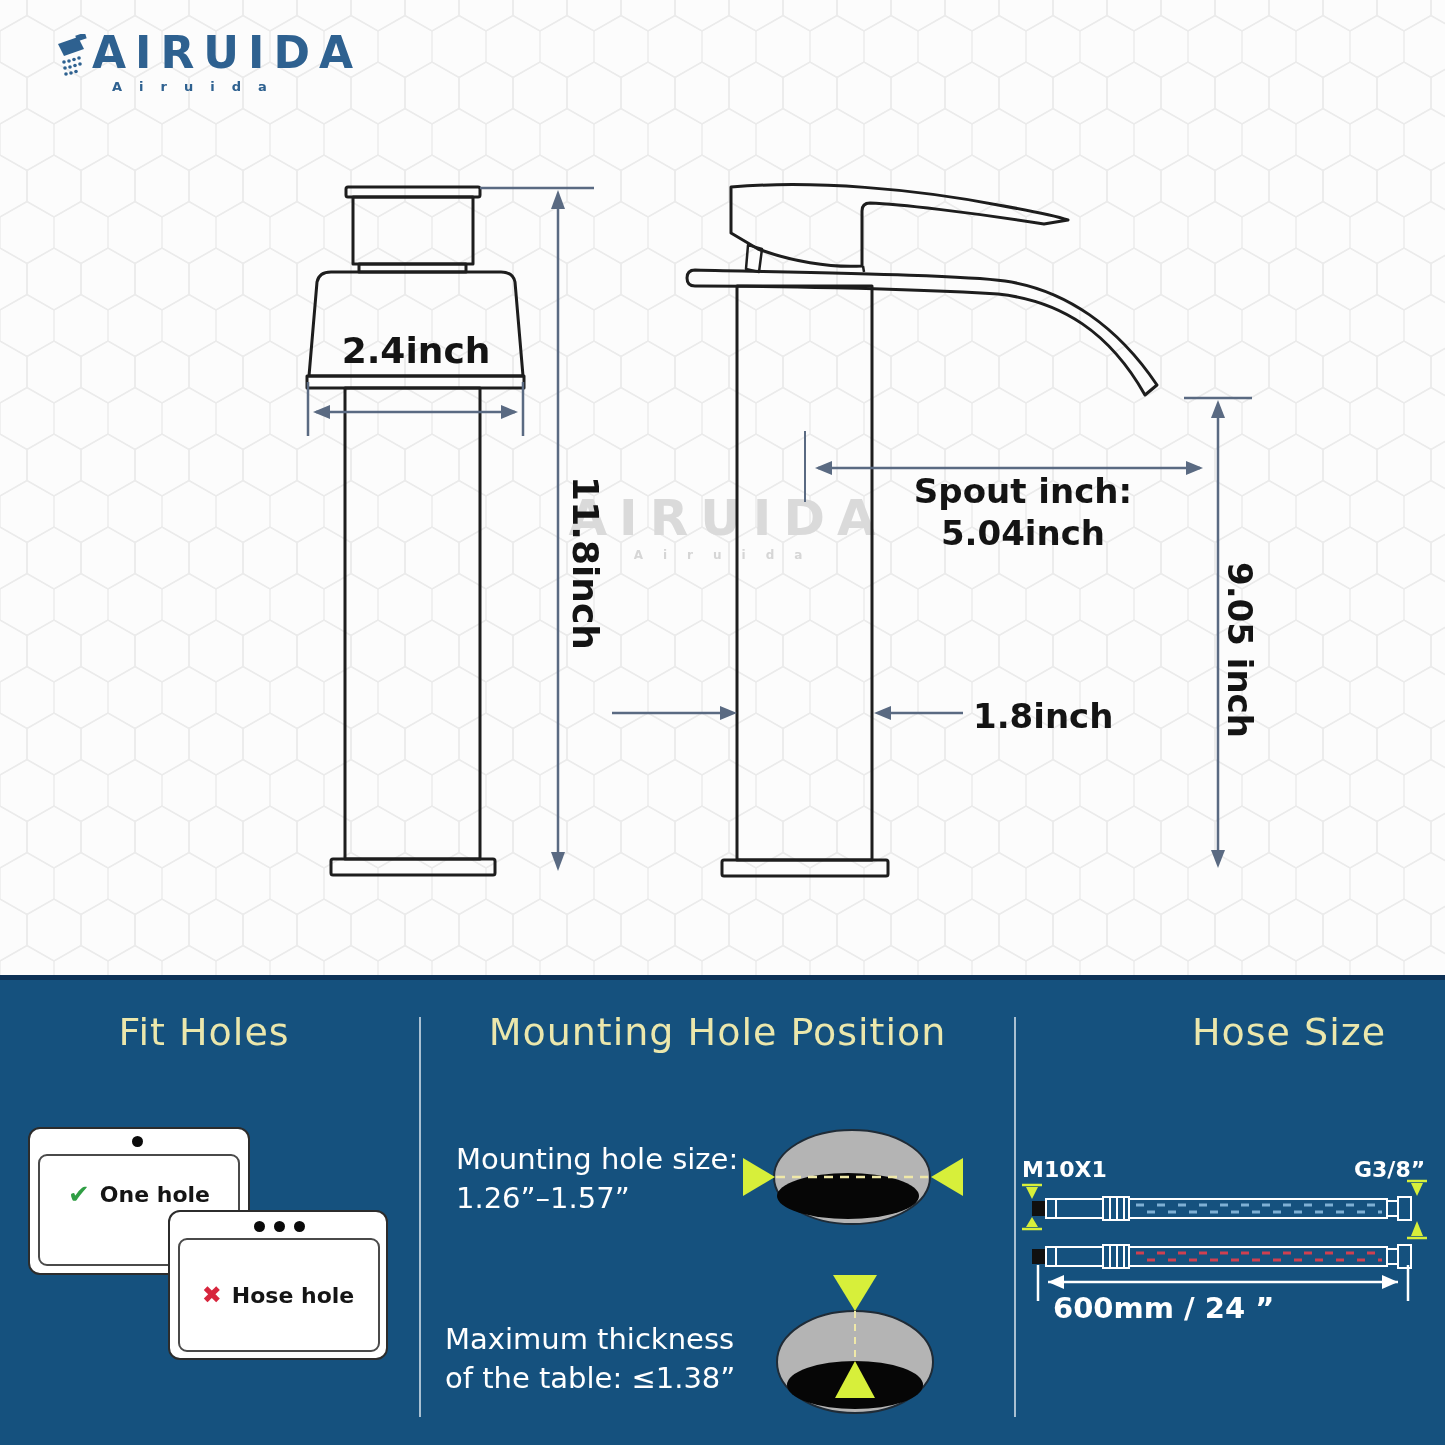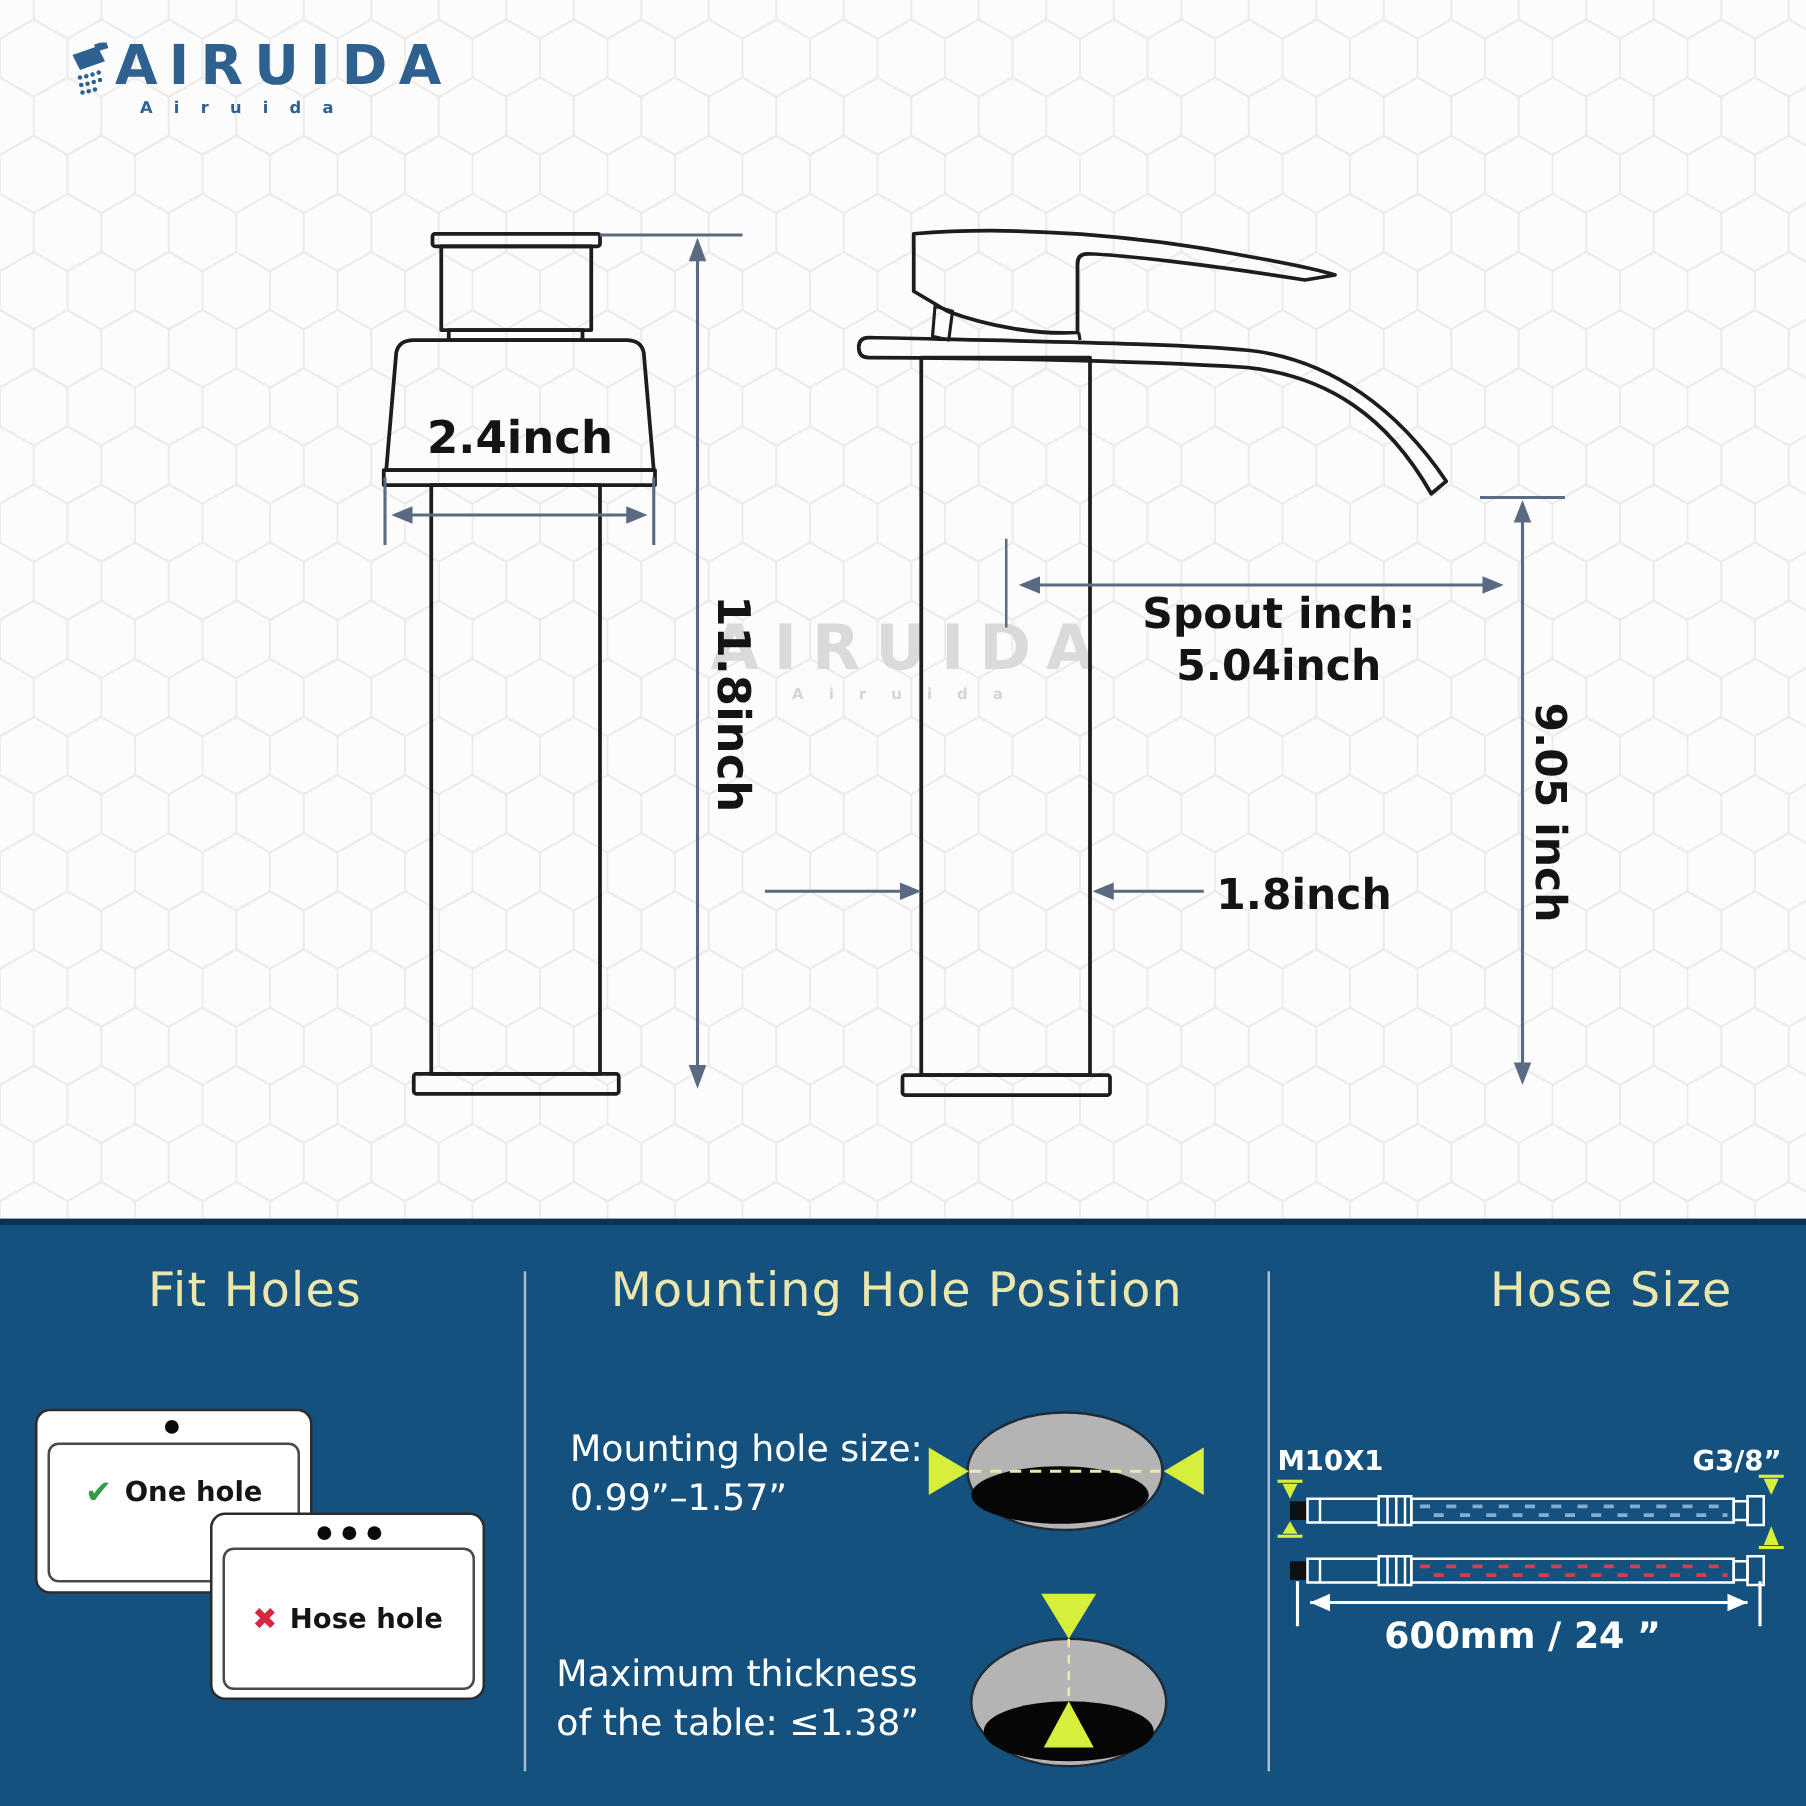--- a/index.html
+++ b/index.html
@@ -36,21 +36,21 @@
   .card-inner{position:absolute;border:2px solid #4a4a4a;border-radius:9px;box-sizing:border-box;}
   .hole-dot{position:absolute;width:11px;height:11px;border-radius:50%;background:#0b0b0b;}
   .card-row{position:absolute;left:0;width:100%;display:flex;justify-content:center;
             align-items:center;gap:10px;}
   .chk{font-size:26px;line-height:26px;color:#2f9e44;font-weight:bold;}
   .crx{font-size:24px;line-height:26px;color:#d7263d;font-weight:bold;}
   .card-label{font-size:22px;font-weight:bold;color:#151515;}
   .wtext{position:absolute;color:#ffffff;font-weight:normal;font-size:29px;line-height:39px;}
   .htext{position:absolute;color:#ffffff;font-weight:bold;font-size:22px;}
   .hose-len{position:absolute;color:#ffffff;font-weight:bold;font-size:29px;
-            width:330px;text-align:center;}
+            width:330px;text-align:left;}
   svg{display:block;}
 </style>
 </head>
 <body>
 
 <div class="canvas">
 
   <svg class="abs" style="left:0;top:0;z-index:0" width="1445" height="975">
     <defs>
       <pattern id="hex" width="54" height="93" patternUnits="userSpaceOnUse">
@@ -241,21 +241,21 @@
         <line x1="1038" y1="285" x2="1038" y2="321"></line>
         <line x1="1408" y1="285" x2="1408" y2="321"></line>
         <line x1="1048" y1="302" x2="1398" y2="302"></line>
         <polygon points="1064,295 1048,302 1064,309" fill="#ffffff" stroke="none"></polygon>
         <polygon points="1382,295 1398,302 1382,309" fill="#ffffff" stroke="none"></polygon>
       </g>
     </svg>
 
     <div class="wtext" style="left:456px;top:160px">
       <div>Mounting hole size:</div>
-      <div>0.99”–1.57”</div>
+      <div>1.26”–1.57”</div>
     </div>
     <div class="wtext" style="left:445px;top:340px">
       <div>Maximum thickness</div>
       <div>of the table: ≤1.38”</div>
     </div>
 
     <div class="htext" style="left:1022px;top:177px">M10X1</div>
     <div class="htext" style="left:1354px;top:177px">G3/8”</div>
     <div class="hose-len" style="left:1053px;top:311px">600mm / 24 ”</div>
   </div>

